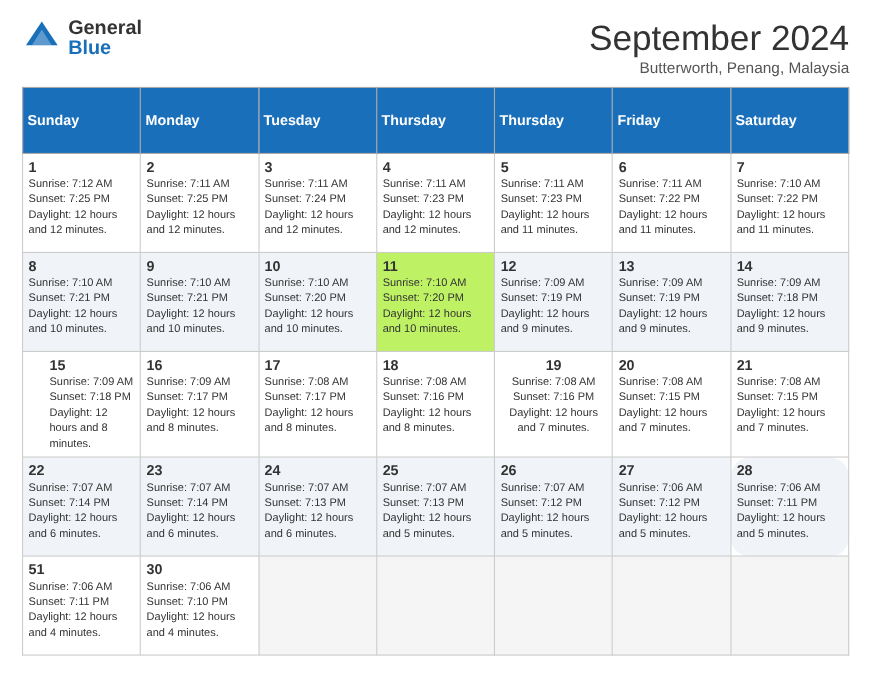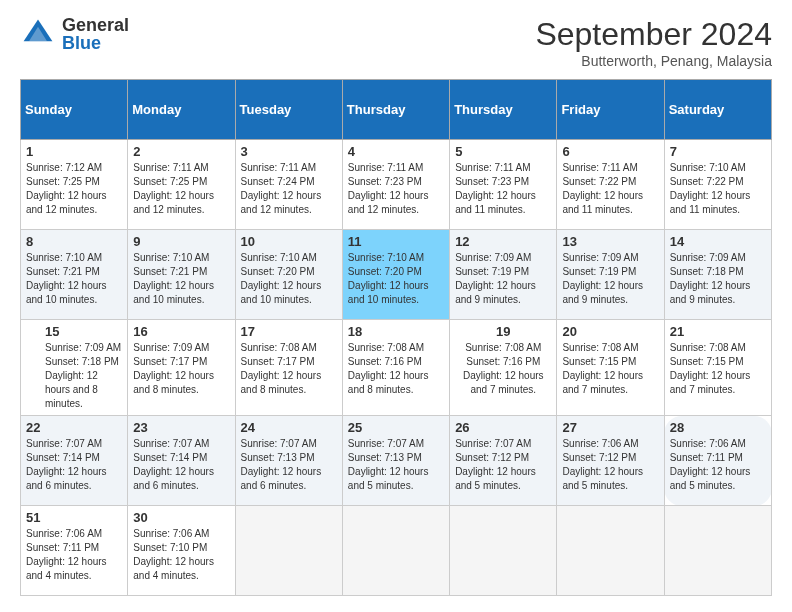--- a/index.html
+++ b/index.html
@@ -164,21 +164,21 @@
           <div class="day-info">Sunrise: 7:10 AM<br>Sunset: 7:21 PM<br>Daylight: 12 hours and 10 minutes.</div>
         </td>
         <td style="background: rgb(240, 244, 248);">
           <span class="day-num">9</span>
           <div class="day-info">Sunrise: 7:10 AM<br>Sunset: 7:21 PM<br>Daylight: 12 hours and 10 minutes.</div>
         </td>
         <td style="background: rgb(240, 244, 248);">
           <span class="day-num">10</span>
           <div class="day-info">Sunrise: 7:10 AM<br>Sunset: 7:20 PM<br>Daylight: 12 hours and 10 minutes.</div>
         </td>
-        <td style="background: #7dd3fc;">
+        <td style="background: #bef264;">
           <span class="day-num">11</span>
           <div class="day-info">Sunrise: 7:10 AM<br>Sunset: 7:20 PM<br>Daylight: 12 hours and 10 minutes.</div>
         </td>
         <td style="background: rgb(240, 244, 248);">
           <span class="day-num">12</span>
           <div class="day-info">Sunrise: 7:09 AM<br>Sunset: 7:19 PM<br>Daylight: 12 hours and 9 minutes.</div>
         </td>
         <td style="background: rgb(240, 244, 248);">
           <span class="day-num">13</span>
           <div class="day-info">Sunrise: 7:09 AM<br>Sunset: 7:19 PM<br>Daylight: 12 hours and 9 minutes.</div>

